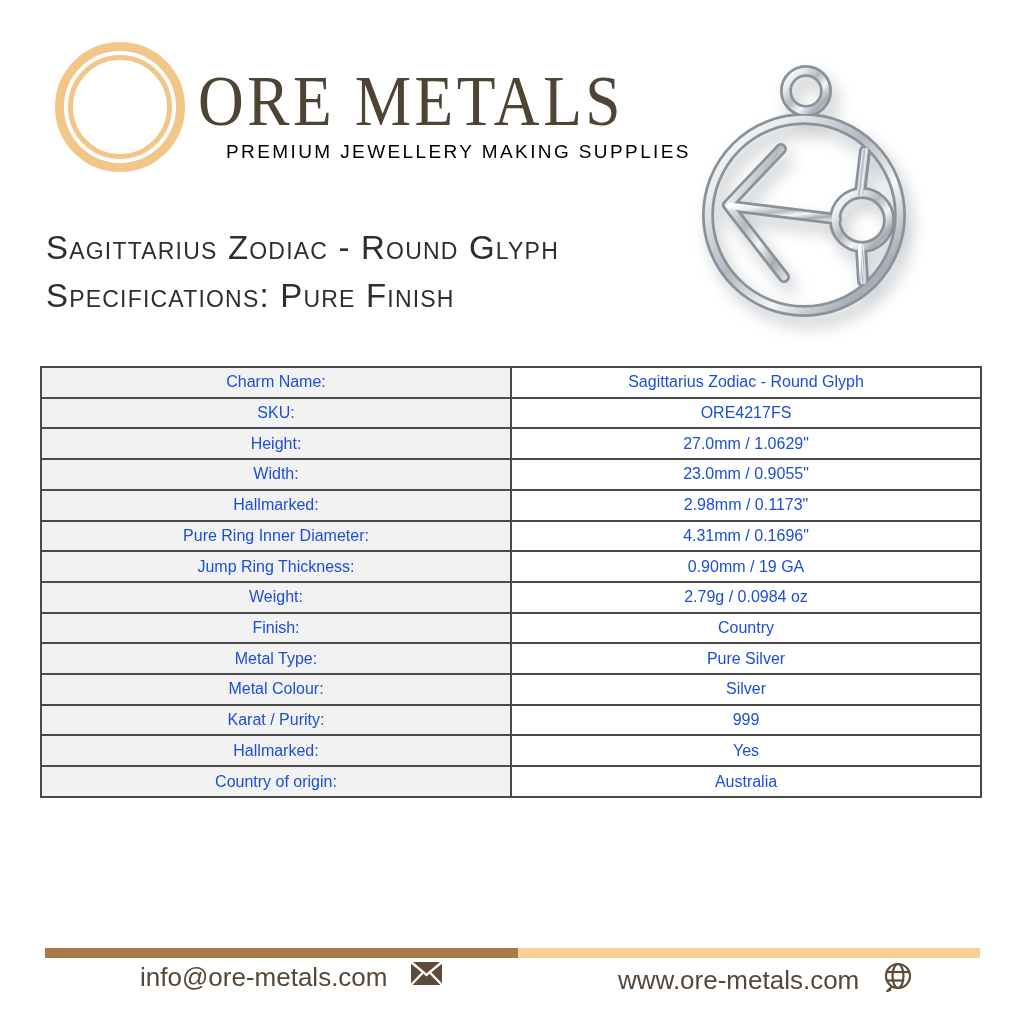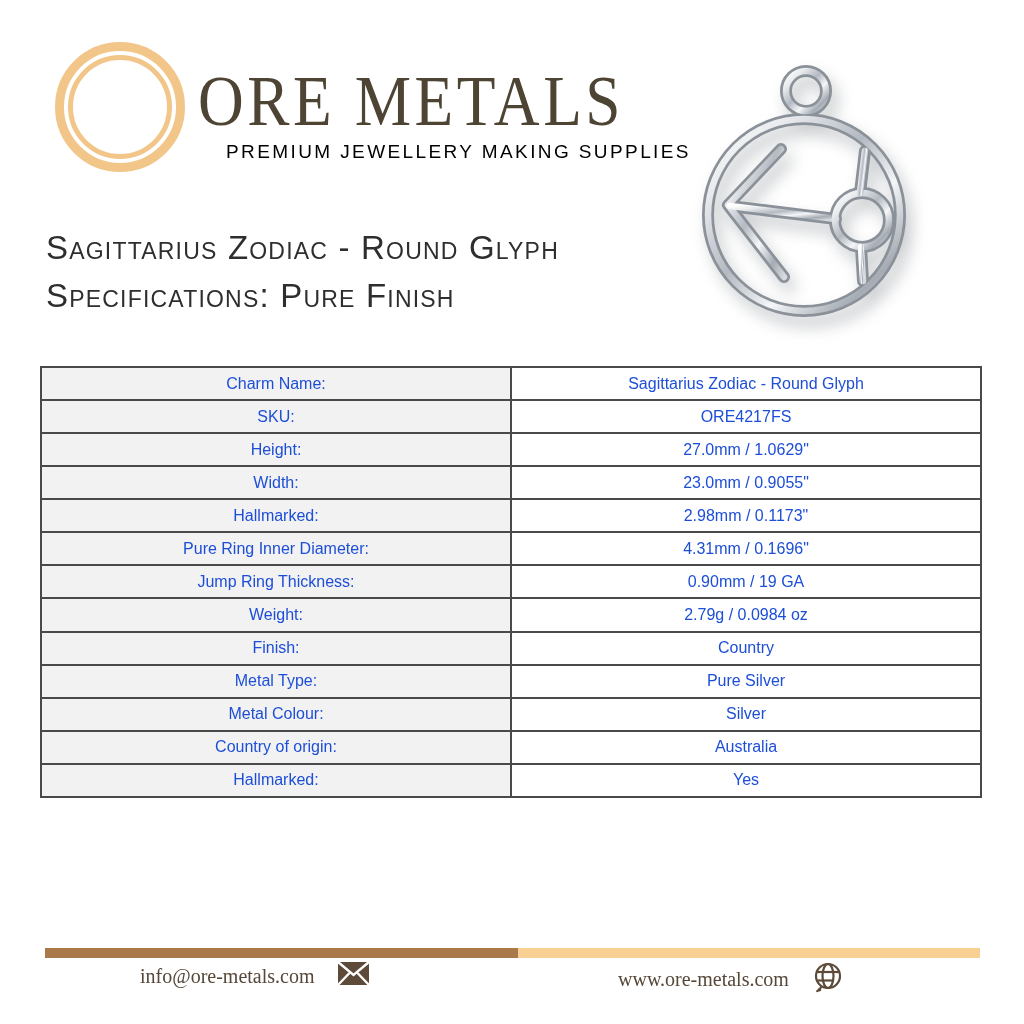--- a/index.html
+++ b/index.html
@@ -76,23 +76,22 @@
   .divider{
     position:absolute;left:45px;top:948px;width:935px;height:10px;
     display:flex;
   }
   .divider .seg-brown{width:473px;height:100%;background:var(--divider-brown);}
   .divider .seg-gold{flex:1;height:100%;background:var(--divider-gold);}
 
   .footer-email,.footer-web{
     position:absolute;top:961px;
     display:flex;align-items:center;gap:23px;
-    font-size:20px;color:var(--footer-ink);
+    font-size:26px;color:var(--footer-ink);
     text-decoration:none;
-    font-family:Liberation Serif, serif;
   }
   .footer-email{left:140px;}
   .footer-web{left:618px;}
   .footer-icon{display:inline-block;}
 </style>
 </head>
 <body>
 
 <div class="page">
 
@@ -181,29 +180,33 @@
     <tr>
       <td class="spec-label">Metal Type:</td>
       <td class="spec-value">Pure Silver</td>
     </tr>
 
     <tr>
       <td class="spec-label">Metal Colour:</td>
       <td class="spec-value">Silver</td>
     </tr>
 
+    <tr>
+      <td class="spec-label">Karat / Purity:</td>
+      <td class="spec-value">999</td>
+    </tr>
+
+    <tr>
+      <td class="spec-label">Hallmarked:</td>
+      <td class="spec-value">Yes</td>
+    </tr>
 
     <tr>
       <td class="spec-label">Country of origin:</td>
       <td class="spec-value">Australia</td>
-    </tr>
-
-    <tr>
-      <td class="spec-label">Hallmarked:</td>
-      <td class="spec-value">Yes</td>
     </tr>
   </tbody>
   </table>
 
   <div class="divider">
     <span class="seg-brown"></span>
     <span class="seg-gold"></span>
   </div>
 
   <a class="footer-email" href="#">

